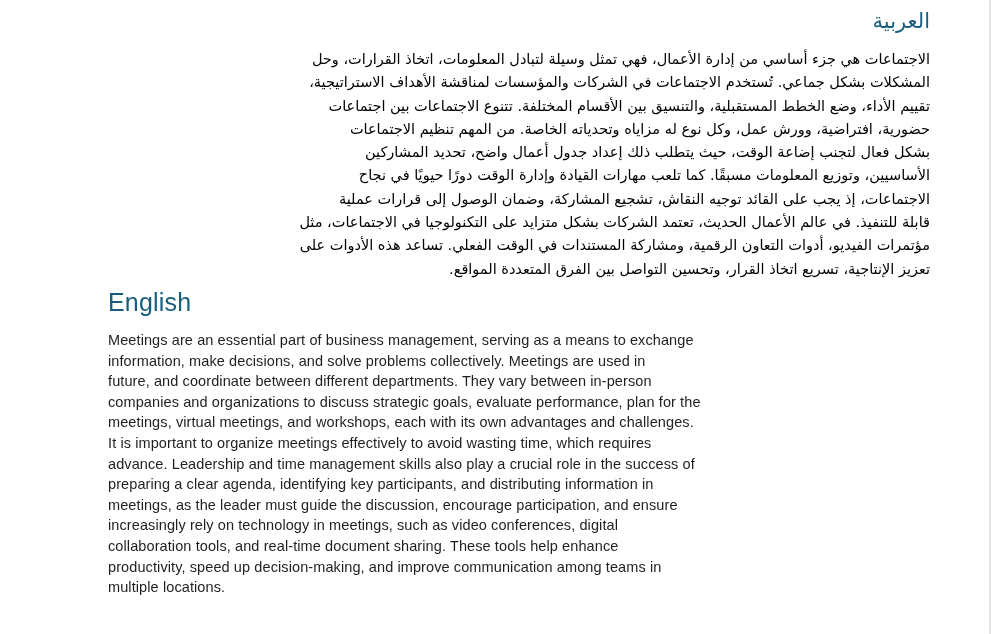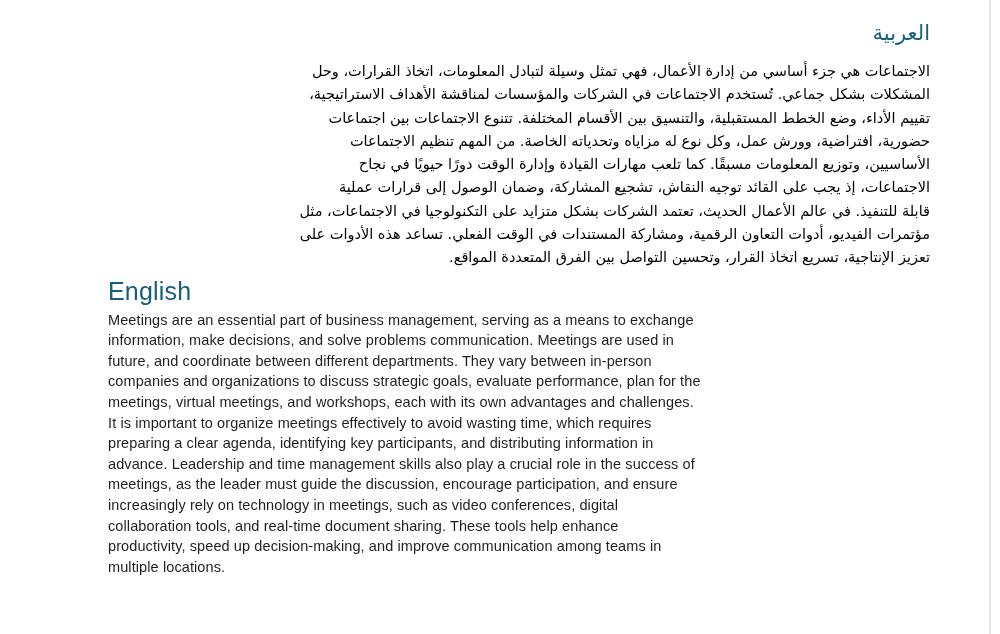--- a/index.html
+++ b/index.html
@@ -11,21 +11,21 @@
     position: relative;
     width: 1000px;
     height: 634px;
     overflow: hidden;
     font-family: "Liberation Sans", sans-serif;
     color: var(--english-color, #1f1f1f);
   }
   .content {
     position: absolute;
     left: 108px;
-    top: 12px;
+    top: 0;
     width: 822px;
   }
   .heading {
     color: var(--heading-color, #175e7e);
     font-weight: bold;
   }
   .heading.arabic {
     direction: rtl;
     text-align: right;
     font-family: "DejaVu Sans", sans-serif;
@@ -54,21 +54,21 @@
   .para.arabic .line {
     line-height: 23.3px;
     white-space: nowrap;
   }
   .para.english {
     direction: ltr;
     text-align: left;
     font-family: "Liberation Sans", sans-serif;
     font-size: 14.5px;
     color: var(--english-color, #1f1f1f);
-    margin-top: 2px;
+    margin-top: 11px;
     letter-spacing: 0.1px;
   }
   .para.english .line {
     line-height: 20.6px;
     white-space: nowrap;
   }
   .page-edge-line {
     position: absolute;
     top: 0;
     left: 989px;
@@ -82,38 +82,39 @@
 
 <div class="content">
 
   <div class="heading arabic">العربية</div>
 
   <div class="para arabic">
       <div class="line">الاجتماعات هي جزء أساسي من إدارة الأعمال، فهي تمثل وسيلة لتبادل المعلومات، اتخاذ القرارات، وحل</div>
       <div class="line">المشكلات بشكل جماعي. تُستخدم الاجتماعات في الشركات والمؤسسات لمناقشة الأهداف الاستراتيجية،</div>
       <div class="line">تقييم الأداء، وضع الخطط المستقبلية، والتنسيق بين الأقسام المختلفة. تتنوع الاجتماعات بين اجتماعات</div>
       <div class="line">حضورية، افتراضية، وورش عمل، وكل نوع له مزاياه وتحدياته الخاصة. من المهم تنظيم الاجتماعات</div>
+      <div class="line">بشكل فعال لتجنب إضاعة الوقت، حيث يتطلب ذلك إعداد جدول أعمال واضح، تحديد المشاركين</div>
       <div class="line">الأساسيين، وتوزيع المعلومات مسبقًا. كما تلعب مهارات القيادة وإدارة الوقت دورًا حيويًا في نجاح</div>
       <div class="line">الاجتماعات، إذ يجب على القائد توجيه النقاش، تشجيع المشاركة، وضمان الوصول إلى قرارات عملية</div>
       <div class="line">قابلة للتنفيذ. في عالم الأعمال الحديث، تعتمد الشركات بشكل متزايد على التكنولوجيا في الاجتماعات، مثل</div>
       <div class="line">مؤتمرات الفيديو، أدوات التعاون الرقمية، ومشاركة المستندات في الوقت الفعلي. تساعد هذه الأدوات على</div>
       <div class="line">تعزيز الإنتاجية، تسريع اتخاذ القرار، وتحسين التواصل بين الفرق المتعددة المواقع.</div>
     </div>
 
   <div class="heading english">English</div>
 
   <div class="para english">
       <div class="line">Meetings are an essential part of business management, serving as a means to exchange</div>
-      <div class="line">information, make decisions, and solve problems communication. Meetings are used in</div>
+      <div class="line">information, make decisions, and solve problems collectively. Meetings are used in</div>
       <div class="line">future, and coordinate between different departments. They vary between in-person</div>
       <div class="line">companies and organizations to discuss strategic goals, evaluate performance, plan for the</div>
       <div class="line">meetings, virtual meetings, and workshops, each with its own advantages and challenges.</div>
       <div class="line">It is important to organize meetings effectively to avoid wasting time, which requires</div>
+      <div class="line">advance. Leadership and time management skills also play a crucial role in the success of</div>
       <div class="line">preparing a clear agenda, identifying key participants, and distributing information in</div>
-      <div class="line">advance. Leadership and time management skills also play a crucial role in the success of</div>
       <div class="line">meetings, as the leader must guide the discussion, encourage participation, and ensure</div>
       <div class="line">increasingly rely on technology in meetings, such as video conferences, digital</div>
       <div class="line">collaboration tools, and real-time document sharing. These tools help enhance</div>
       <div class="line">productivity, speed up decision-making, and improve communication among teams in</div>
       <div class="line">multiple locations.</div>
     </div>
 
 </div>
 
 <div class="page-edge-line"></div>

